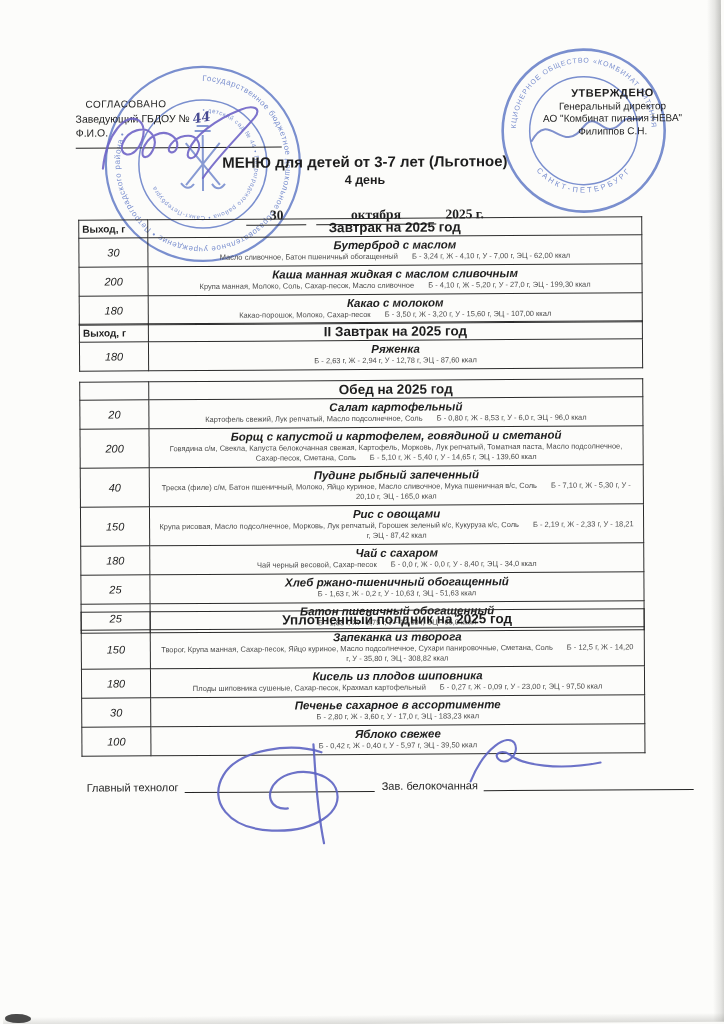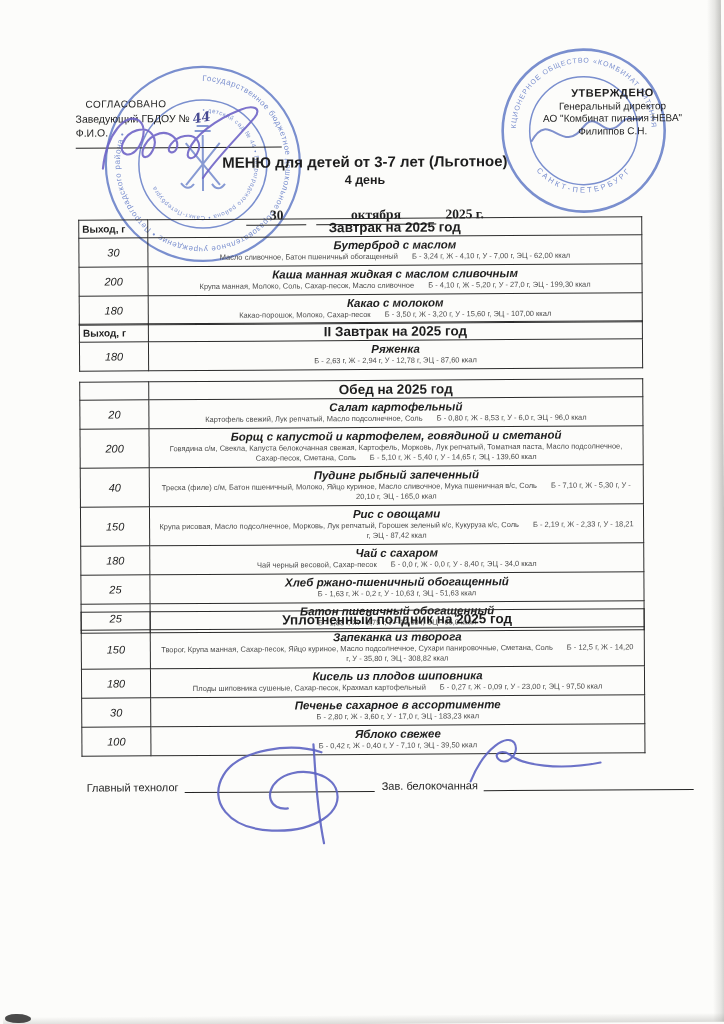--- a/index.html
+++ b/index.html
@@ -283,21 +283,21 @@
               <td class="w-cell">30</td>
               <td class="dish-cell">
                 <div class="dish-name">Печенье сахарное в ассортименте</div>
                 <div class="dish-details"><span class="nutr">Б - 2,80 г, Ж - 3,60 г, У - 17,0 г, ЭЦ - 183,23 ккал</span></div>
               </td>
             </tr>
             <tr>
               <td class="w-cell">100</td>
               <td class="dish-cell">
                 <div class="dish-name">Яблоко свежее</div>
-                <div class="dish-details"><span class="nutr">Б - 0,42 г, Ж - 0,40 г, У - 7,10 г, ЭЦ - 39,50 ккал</span></div>
+                <div class="dish-details"><span class="nutr">Б - 0,42 г, Ж - 0,40 г, У - 5,97 г, ЭЦ - 39,50 ккал</span></div>
               </td>
             </tr>
           </tbody>
         </table>
       </div>
 
     <div class="footer-left">
       <span>Главный технолог</span><span class="sig-line l"></span>
     </div>
     <div class="footer-right">

